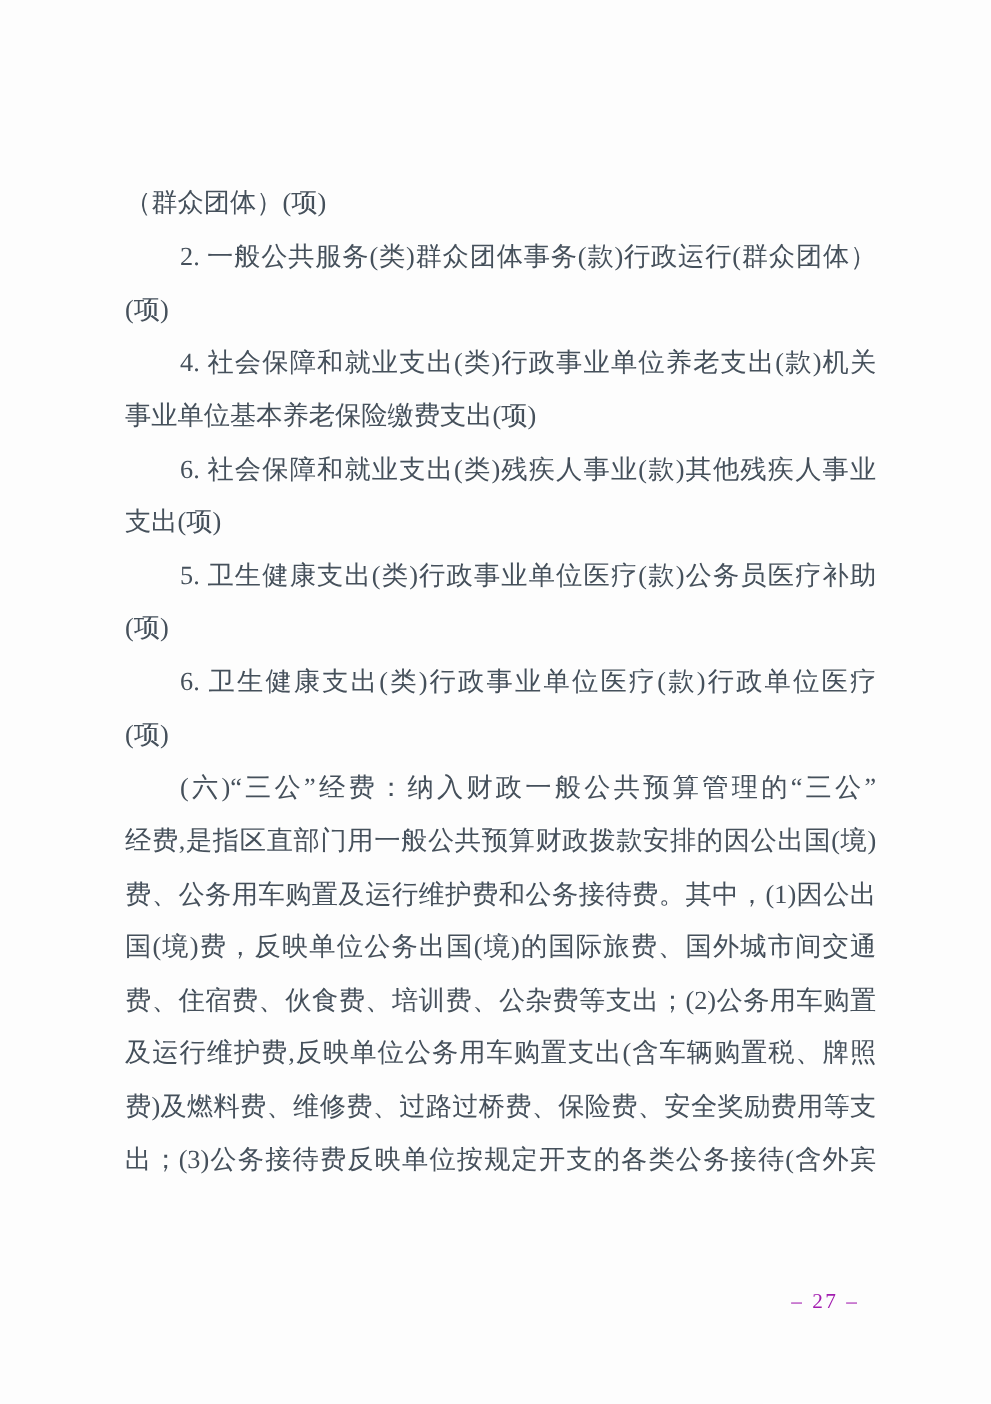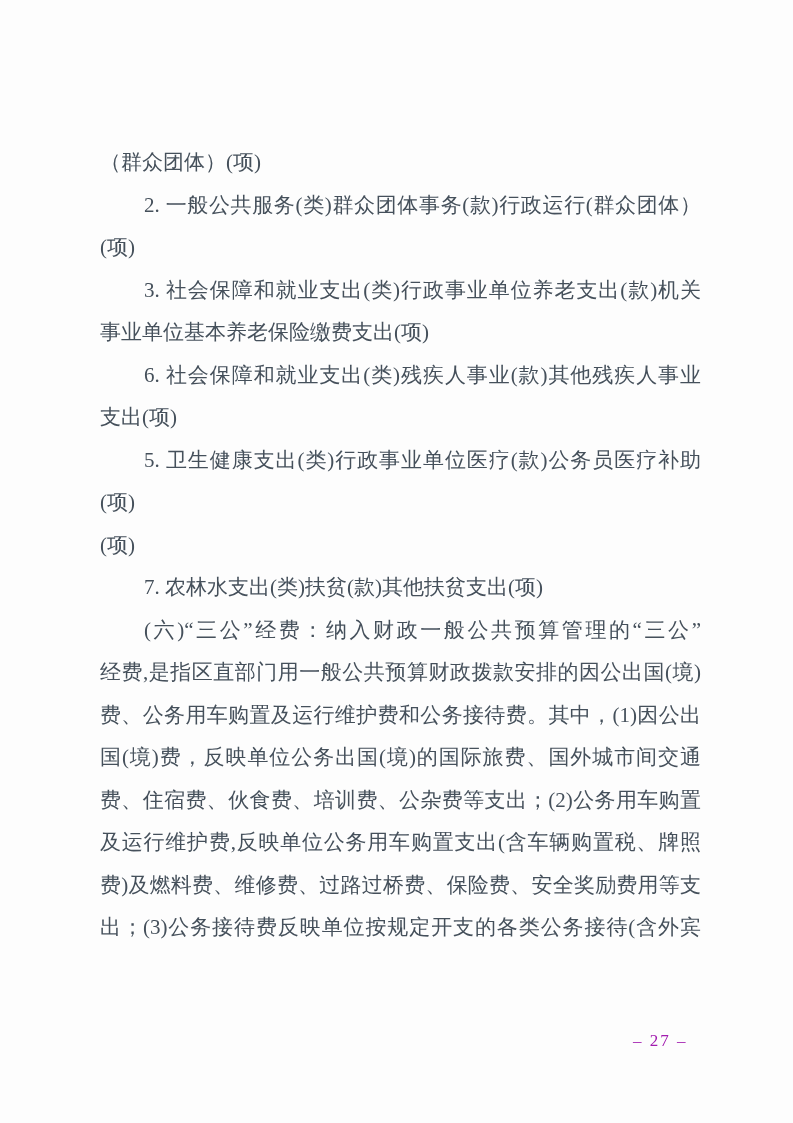--- a/index.html
+++ b/index.html
@@ -52,28 +52,28 @@
   }
 </style>
 </head>
 <body>
 
 <div class="page">
   <div class="content">
     <div class="line">（群众团体）(项)</div>
     <div class="line indent just">2. 一般公共服务(类)群众团体事务(款)行政运行(群众团体）</div>
     <div class="line">(项)</div>
-    <div class="line indent just">3. 社会保障和就业支出(类)行政事业单位养老支出(款)机关</div>
+    <div class="line indent just">4. 社会保障和就业支出(类)行政事业单位养老支出(款)机关</div>
     <div class="line">事业单位基本养老保险缴费支出(项)</div>
     <div class="line indent just">6. 社会保障和就业支出(类)残疾人事业(款)其他残疾人事业</div>
     <div class="line">支出(项)</div>
     <div class="line indent just">5. 卫生健康支出(类)行政事业单位医疗(款)公务员医疗补助</div>
     <div class="line">(项)</div>
+    <div class="line indent just">6. 卫生健康支出(类)行政事业单位医疗(款)行政单位医疗</div>
     <div class="line">(项)</div>
-    <div class="line indent">7. 农林水支出(类)扶贫(款)其他扶贫支出(项)</div>
     <div class="line indent just">(六)“三公”经费：纳入财政一般公共预算管理的“三公”</div>
     <div class="line just">经费,是指区直部门用一般公共预算财政拨款安排的因公出国(境)</div>
     <div class="line just">费、公务用车购置及运行维护费和公务接待费。其中，(1)因公出</div>
     <div class="line just">国(境)费，反映单位公务出国(境)的国际旅费、国外城市间交通</div>
     <div class="line just">费、住宿费、伙食费、培训费、公杂费等支出；(2)公务用车购置</div>
     <div class="line just">及运行维护费,反映单位公务用车购置支出(含车辆购置税、牌照</div>
     <div class="line just">费)及燃料费、维修费、过路过桥费、保险费、安全奖励费用等支</div>
     <div class="line just">出；(3)公务接待费反映单位按规定开支的各类公务接待(含外宾</div>
   </div>
   <div class="page-number">– 27 –</div>

